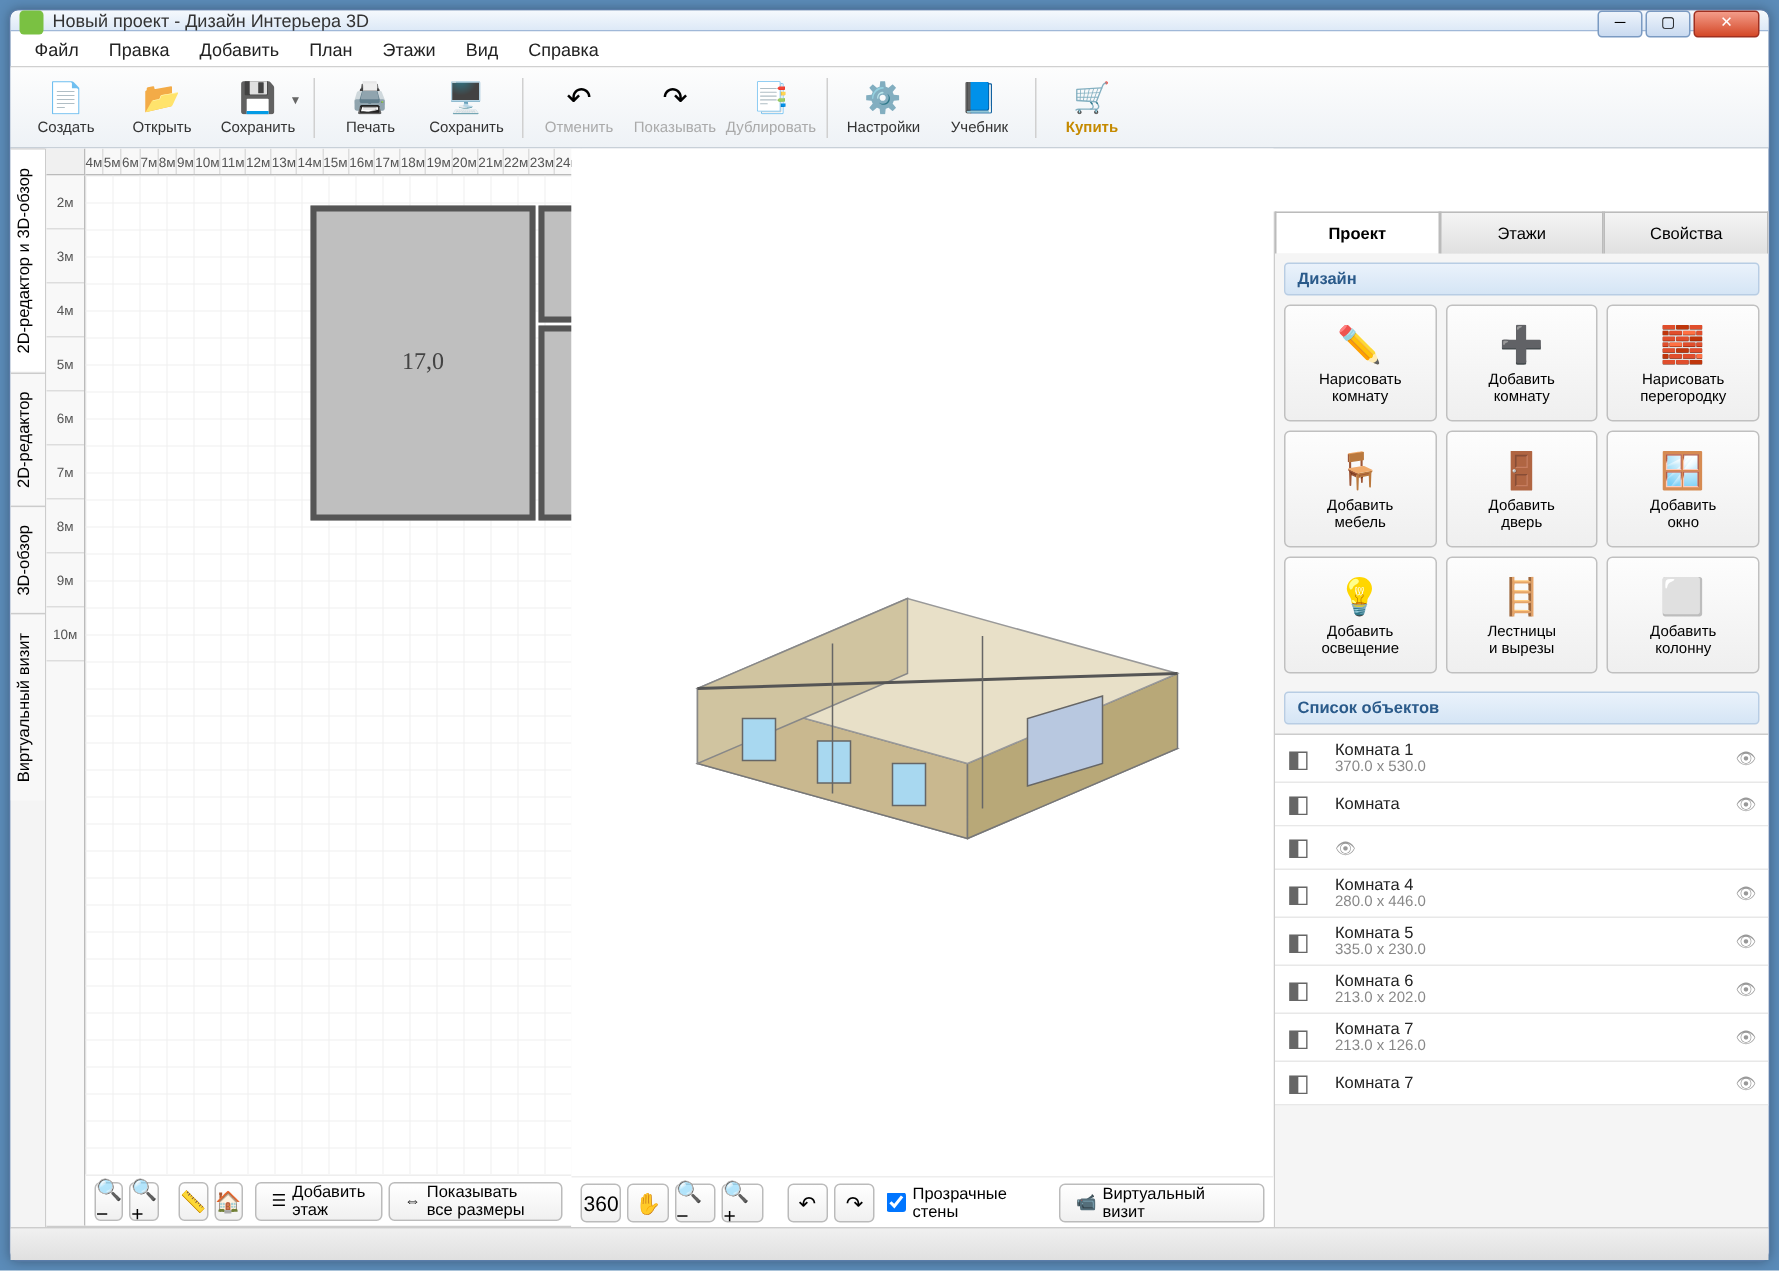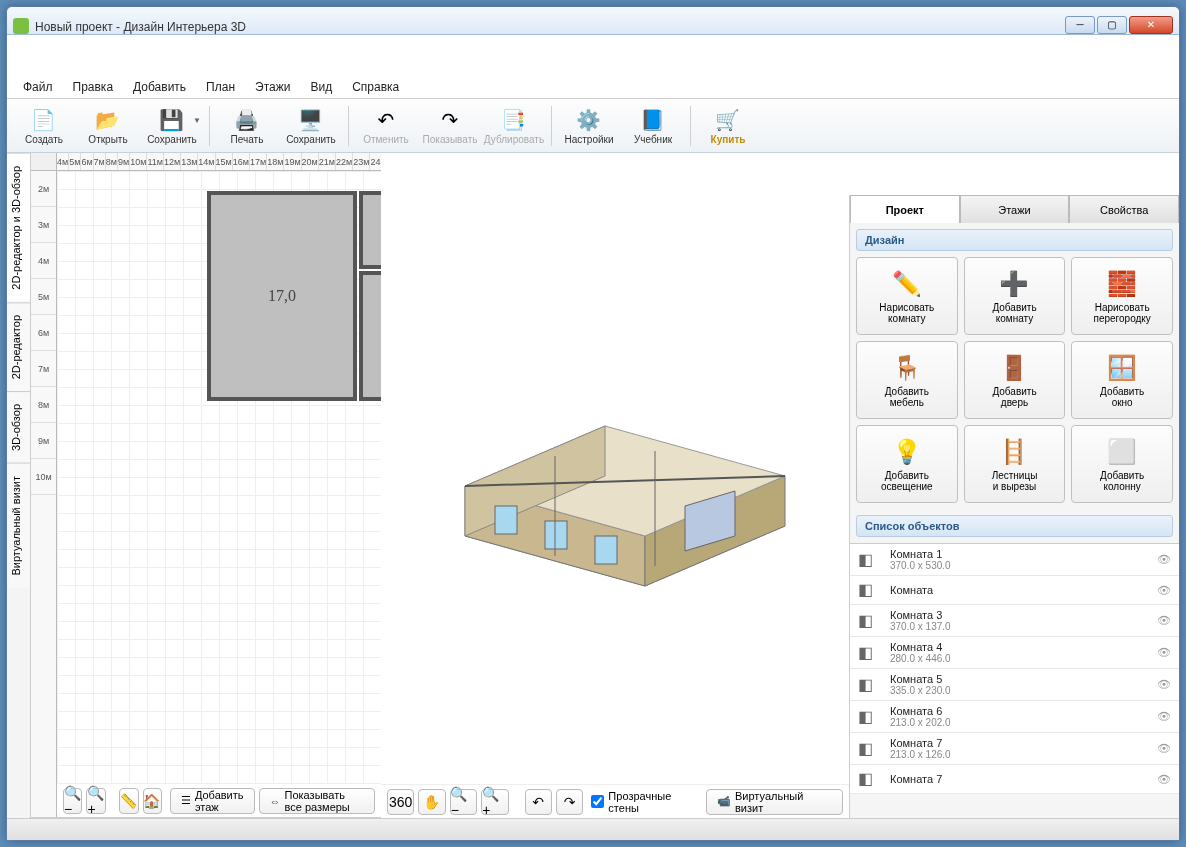--- a/index.html
+++ b/index.html
@@ -1,24 +1,24 @@
 <!DOCTYPE html>
 <html><head>
 <meta charset="utf-8">
 <style>
 * { box-sizing: border-box; margin: 0; padding: 0; font-family: "Segoe UI", Tahoma, sans-serif; }
 body { background: #5b8bb8; padding: 6px; width: 1186px; height: 847px; overflow: hidden; }
 .window { background: #fff; border: 1px solid #5a7ca8; border-radius: 6px; height: 100%; display: flex; flex-direction: column; box-shadow: 0 0 8px rgba(0,0,0,.3); }
-.titlebar { height: 28px; background: linear-gradient(#f5f9fd,#dde9f7); display: flex; align-items: flex-end; padding: 0 6px; border-bottom: 1px solid #a0b8d8; border-radius: 6px 6px 0 0; }
+.titlebar { height: 14px; background: linear-gradient(#f5f9fd,#dde9f7); display: flex; align-items: flex-start; padding: 0 6px; border-bottom: 1px solid #a0b8d8; border-radius: 6px 6px 0 0; }
 .titlebar .app-icon { width: 16px; height: 16px; background: #7ac142; border-radius: 3px; margin-right: 6px; }
 .titlebar .title { font-size: 12px; color: #333; flex: 1; }
 .winbtns { display: flex; gap: 2px; }
 .winbtn { width: 30px; height: 18px; border: 1px solid #7a9ac2; background: linear-gradient(#eef4fb,#c9daf0); border-radius: 3px; font-size: 10px; text-align: center; line-height: 16px; cursor: pointer; }
 .winbtn.close { background: linear-gradient(#f39c89,#d44828); border-color: #a03020; color: #fff; width: 44px; }
-.menubar { height: 24px; display: flex; align-items: center; padding: 0 8px; gap: 4px; border-bottom: 1px solid #d0d0d0; margin-top: 40px; }
+.menubar { height: 24px; display: flex; align-items: center; padding: 0 8px; gap: 4px; border-bottom: 1px solid #d0d0d0; }
 .menubar .mi { font-size: 12px; padding: 2px 8px; cursor: pointer; color: #222; }
 .toolbar { height: 54px; background: linear-gradient(#fdfdfd,#eef2f6); border-bottom: 1px solid #c8d0d8; display: flex; align-items: center; padding: 2px 6px; gap: 2px; }
 .tbtn { display: flex; flex-direction: column; align-items: center; justify-content: center; width: 62px; height: 48px; cursor: pointer; border-radius: 3px; position: relative; }
 .tbtn .ic { width: 26px; height: 26px; display: flex; align-items: center; justify-content: center; font-size: 20px; }
 .tbtn .lb { font-size: 10px; color: #333; margin-top: 1px; }
 .tbtn.disabled .lb { color: #aaa; }
 .tbtn.buy .lb { color: #c58a00; font-weight: bold; }
 .sep { width: 1px; height: 40px; background: #d0d0d0; margin: 0 4px; }
 .drop { position: absolute; right: 2px; top: 14px; font-size: 8px; color: #666; }
 .content { flex: 1; display: flex; overflow: hidden; }
@@ -312,24 +312,20 @@
           <div class="objitem">
             <div class="oic">◧</div>
             <div class="oinfo">
               <div class="oname">Комната</div>
               <div class="odim"></div>
             </div>
             <div class="eye">👁</div>
           </div>
           <div class="objitem">
             <div class="oic">◧</div>
-            <div class="oinfo">
-              <div class="oname">Комната 3</div>
-              <div class="odim">370.0 x 137.0</div>
-            </div>
             <div class="eye">👁</div>
           </div>
           <div class="objitem">
             <div class="oic">◧</div>
             <div class="oinfo">
               <div class="oname">Комната 4</div>
               <div class="odim">280.0 x 446.0</div>
             </div>
             <div class="eye">👁</div>
           </div>

